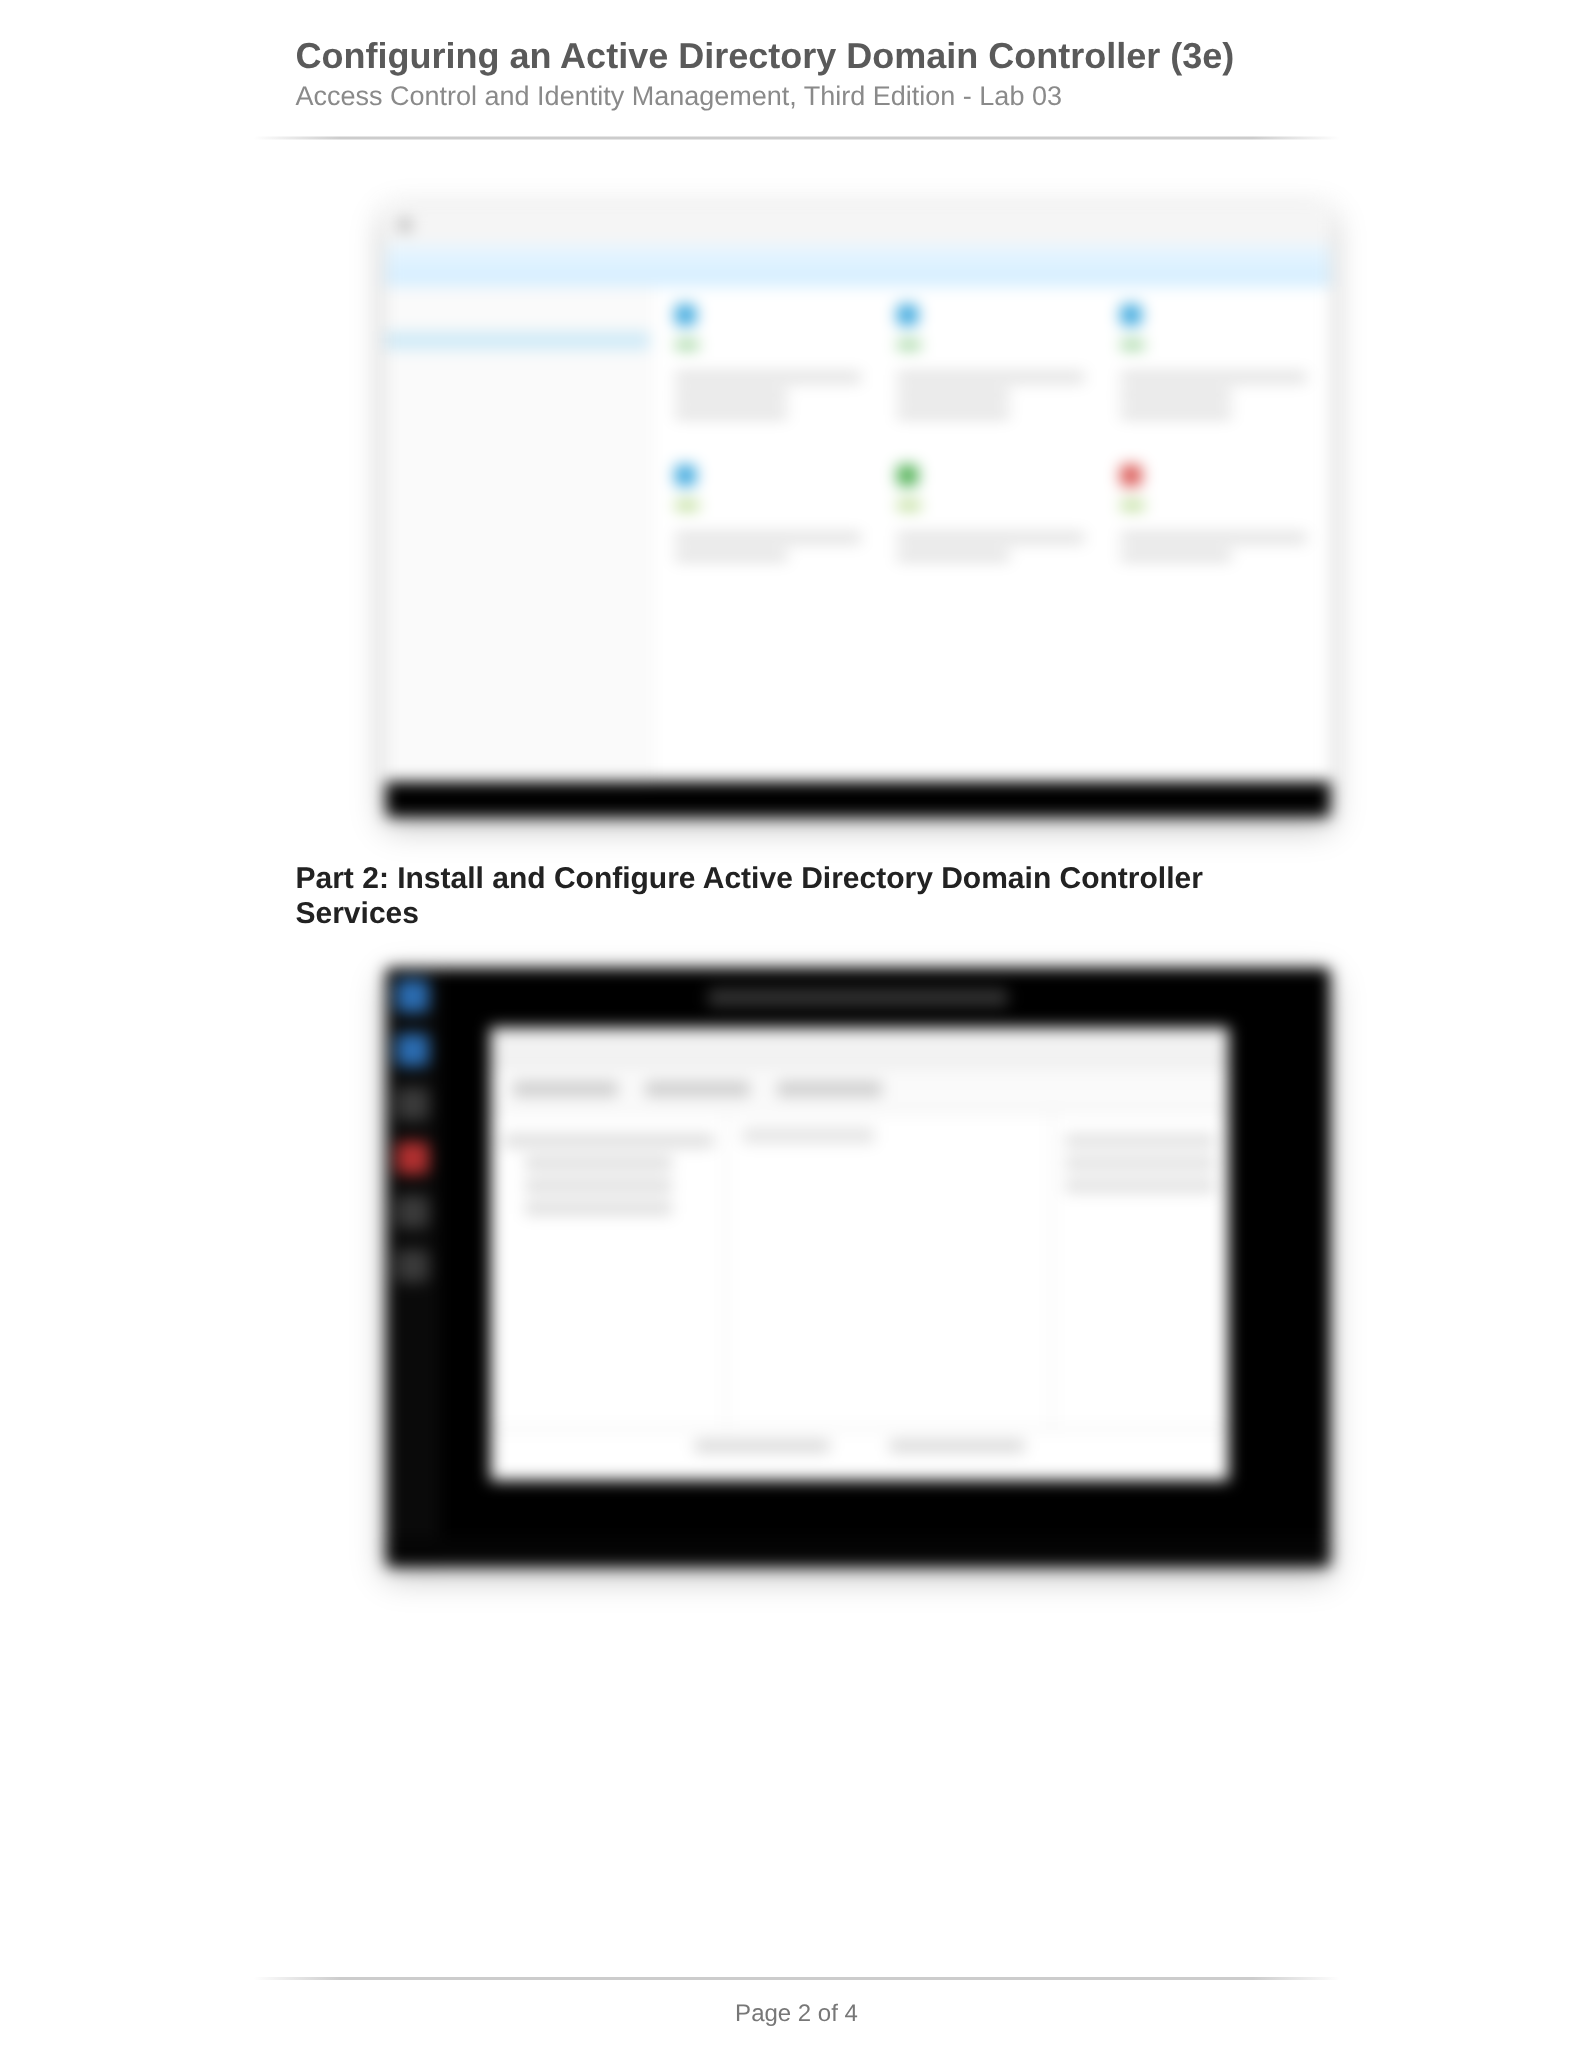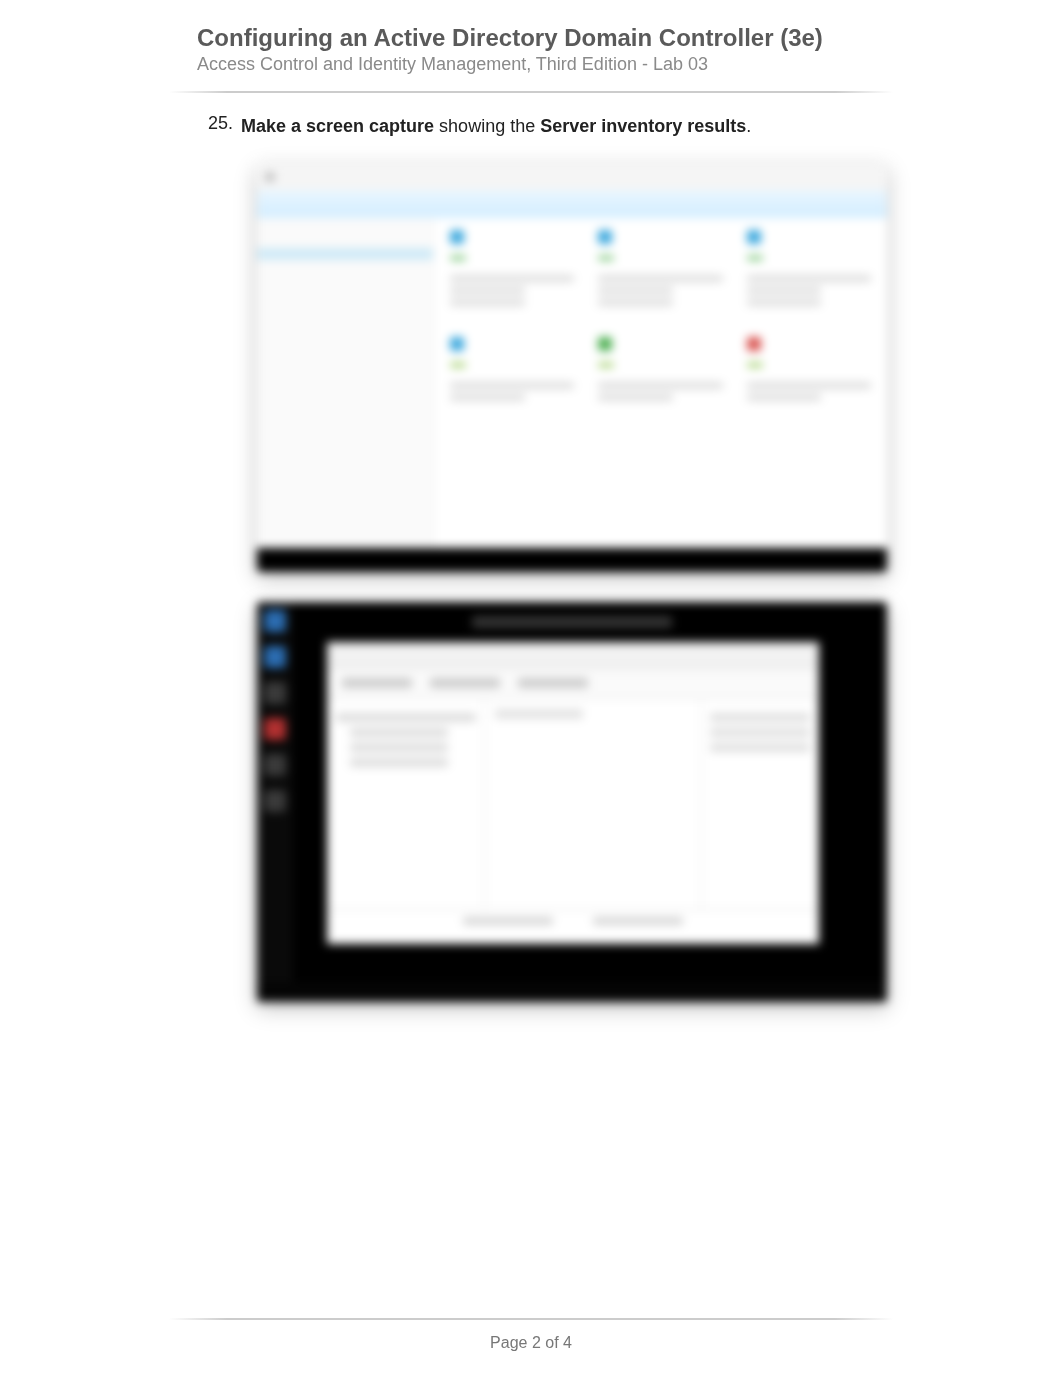--- a/index.html
+++ b/index.html
@@ -74,28 +74,20 @@
 <div class="page">
 
   <div class="header">
     <h1 class="title">Configuring an Active Directory Domain Controller (3e)</h1>
     <div class="subtitle">Access Control and Identity Management, Third Edition - Lab 03</div>
   </div>
   <div class="hr-top"></div>
 
   <div class="content">
 
-    <ol class="steps">
-      <li>
-        <div class="num">25.</div>
-        <div class="step-body">
-          <span class="b">Make a screen capture</span><span> showing the </span><span class="b">Server inventory results</span><span>.</span>
-        </div>
-      </li>
-    </ol>
 
     <div class="shot-wrap">
       <div class="shot">
         <div class="sm">
           <div class="sm-top">
             <div class="dot"></div>
           </div>
           <div class="sm-bar"></div>
           <div class="sm-body">
             <div class="sm-side">
@@ -154,20 +146,21 @@
                   <div class="ln"></div><div class="ln s"></div>
                 </div>
               </div>
             </div>
           </div>
           <div class="sm-foot"></div>
         </div>
       </div>
     </div>
 
+    <h2 class="part-heading">Part 2: Install and Configure Active Directory Domain Controller Services</h2>
 
 
     <div class="shot-wrap">
       <div class="shot">
         <div class="dk">
           <div class="taskbar">
             <div class="tb-ic b"></div>
             <div class="tb-ic b"></div>
             <div class="tb-ic g"></div>
             <div class="tb-ic r"></div>

